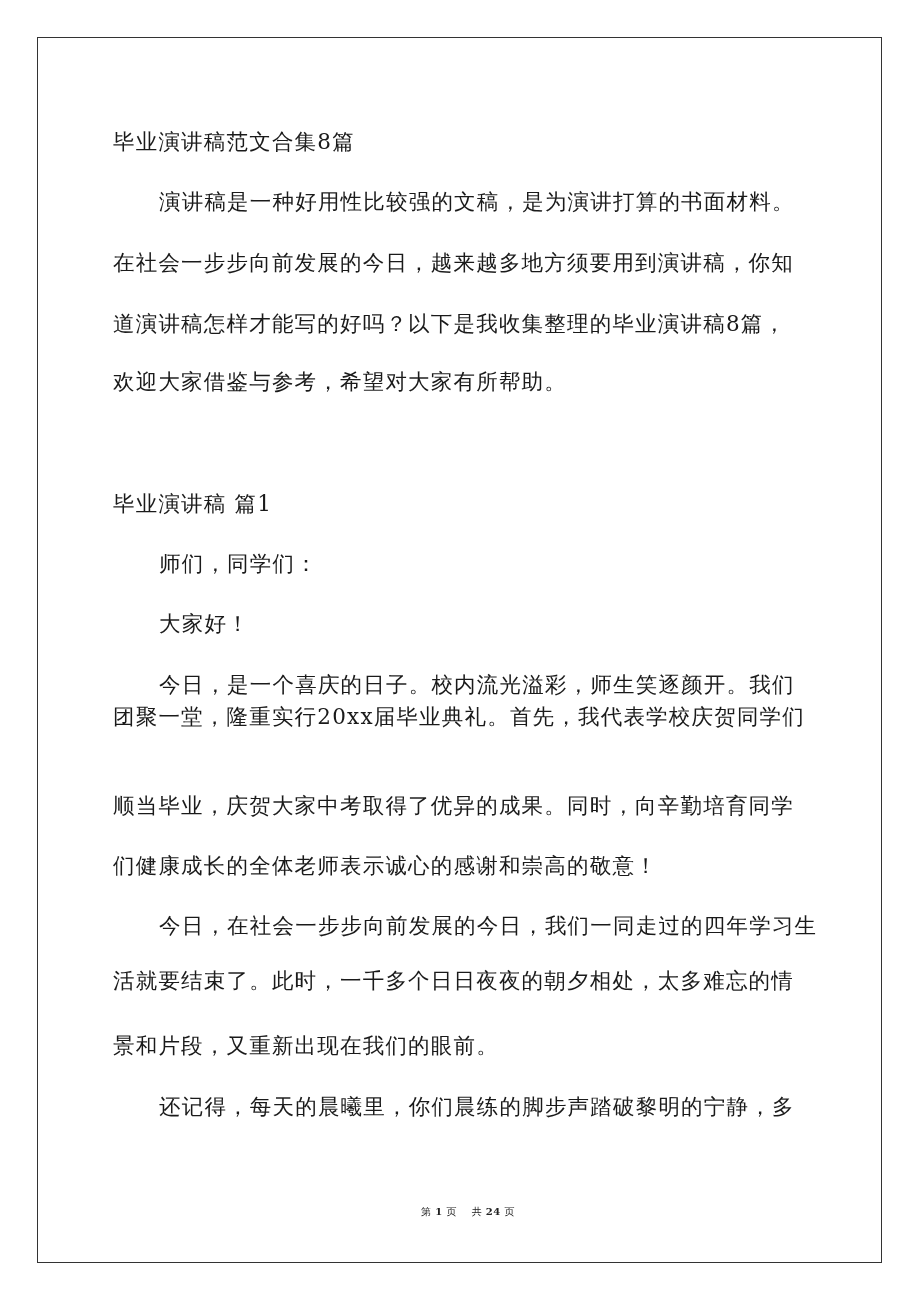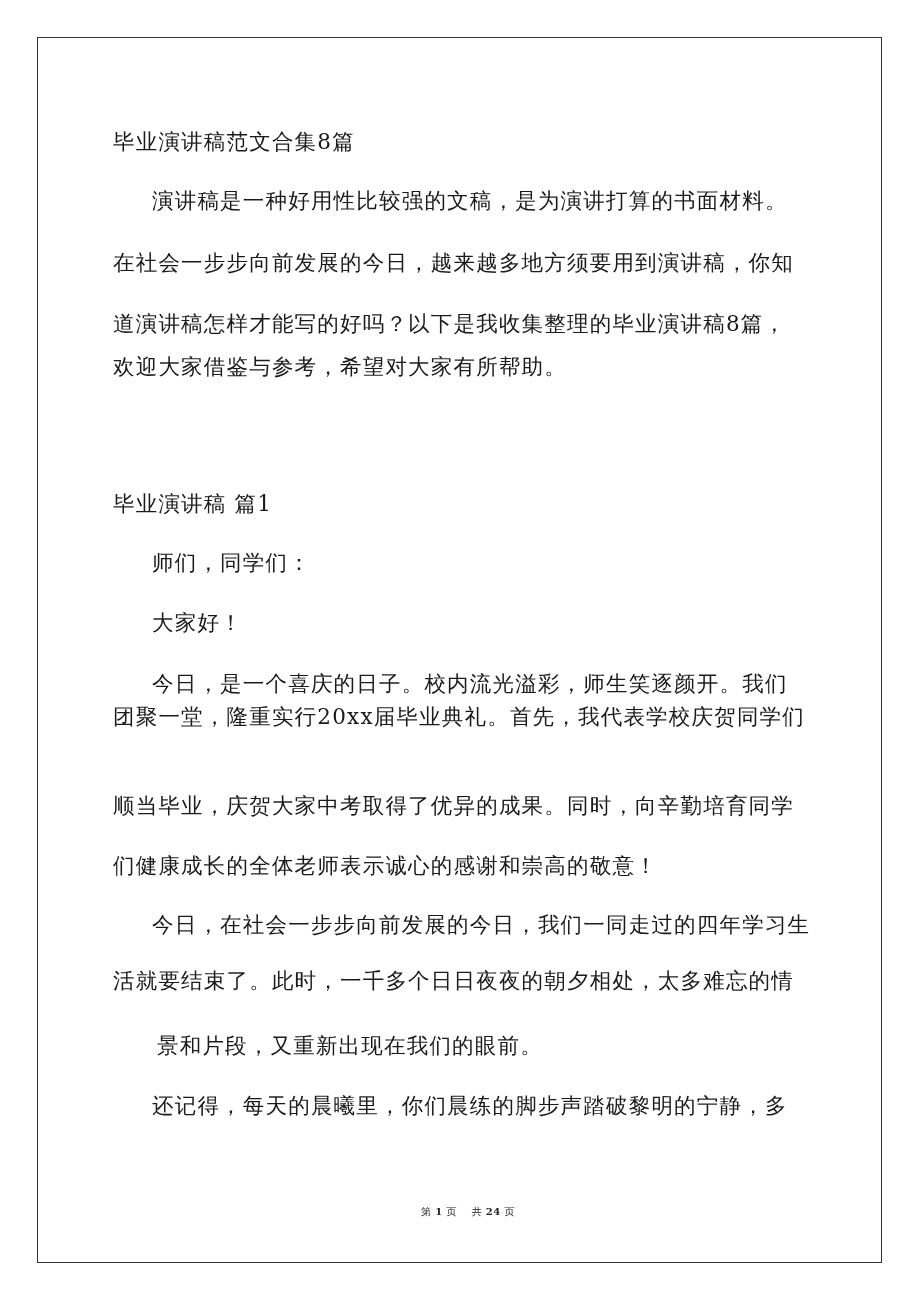--- a/index.html
+++ b/index.html
@@ -25,21 +25,21 @@
       box-sizing: border-box;
     }
     .line {
       position: absolute;
       left: 113px;
       font-size: 21.5px;
       line-height: 30px;
       white-space: nowrap;
       letter-spacing: 1.2px;
     }
-    .indent { left: 152px; font-family: Liberation Mono, monospace; }
+    .indent { left: 159px; }
     .footer {
       position: absolute;
       left: 8px;
       width: 920px;
       top: 1205px;
       text-align: center;
       font-size: 10px;
       color: #222;
       letter-spacing: 0.5px;
     }
@@ -48,33 +48,33 @@
 </head>
 <body>
 
 <div class="page-border"></div>
 
 <div class="line" style="top:127px;">毕业演讲稿范文合集8篇</div>
 
 <div class="line indent" style="top:187px;">演讲稿是一种好用性比较强的文稿，是为演讲打算的书面材料。</div>
 <div class="line" style="top:248px;">在社会一步步向前发展的今日，越来越多地方须要用到演讲稿，你知</div>
 <div class="line" style="top:309px;">道演讲稿怎样才能写的好吗？以下是我收集整理的毕业演讲稿8篇，</div>
-<div class="line" style="top:352px;">欢迎大家借鉴与参考，希望对大家有所帮助。</div>
+<div class="line" style="top:367px;">欢迎大家借鉴与参考，希望对大家有所帮助。</div>
 
 <div class="line" style="top:489px;">毕业演讲稿 篇1</div>
 
 <div class="line indent" style="top:549px;text-align:center;">师们，同学们：</div>
 <div class="line indent" style="top:609px;">大家好！</div>
 <div class="line indent" style="top:670px;">今日，是一个喜庆的日子。校内流光溢彩，师生笑逐颜开。我们</div>
 <div class="line" style="top:702px;">团聚一堂，隆重实行20xx届毕业典礼。首先，我代表学校庆贺同学们</div>
 <div class="line" style="top:791px;">顺当毕业，庆贺大家中考取得了优异的成果。同时，向辛勤培育同学</div>
 <div class="line" style="top:851px;">们健康成长的全体老师表示诚心的感谢和崇高的敬意！</div>
 <div class="line indent" style="top:911px;">今日，在社会一步步向前发展的今日，我们一同走过的四年学习生</div>
 <div class="line" style="top:966px;">活就要结束了。此时，一千多个日日夜夜的朝夕相处，太多难忘的情</div>
-<div class="line" style="top:1031px;margin-left:44px;">景和片段，又重新出现在我们的眼前。</div>
+<div class="line" style="top:1031px;">景和片段，又重新出现在我们的眼前。</div>
 <div class="line indent" style="top:1092px;">还记得，每天的晨曦里，你们晨练的脚步声踏破黎明的宁静，多</div>
 
 <div class="footer">
   <span>第</span>
   <b>1</b>
   <span>页</span>
   &nbsp;&nbsp;
   <span>共</span>
   <b>24</b>
   <span>页</span>

